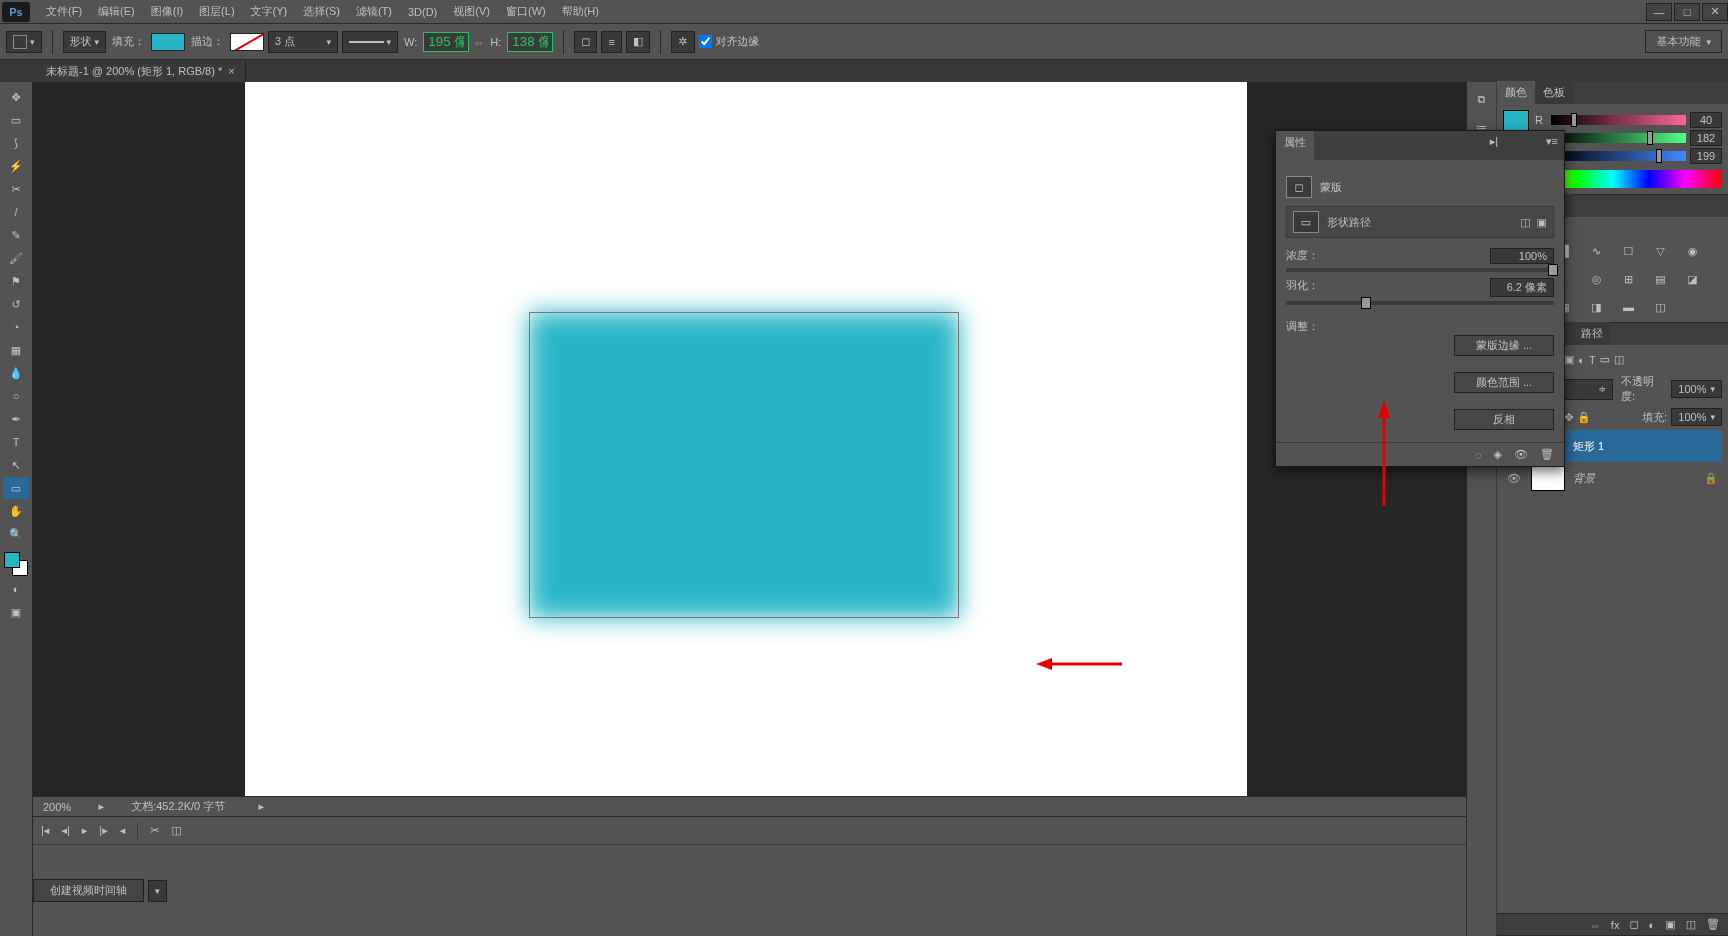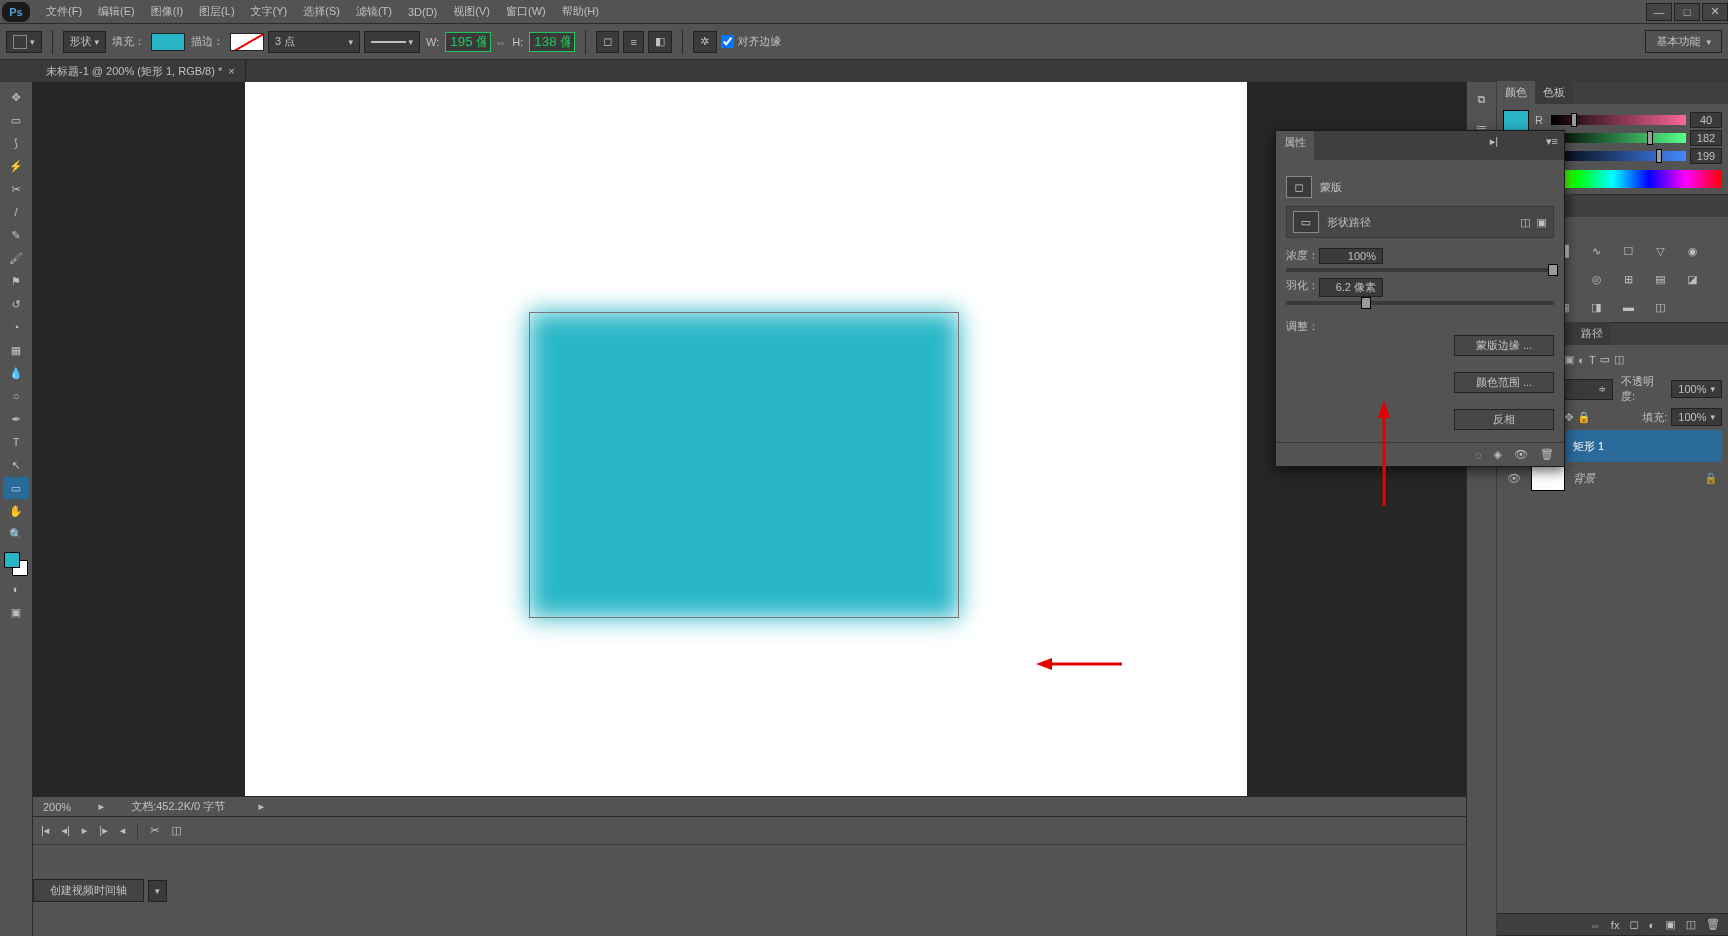--- a/index.html
+++ b/index.html
@@ -1,20 +1,20 @@
 <!DOCTYPE html>
 <html><head>
 <meta charset="utf-8">
 <style>
 * { margin: 0; padding: 0; box-sizing: border-box; font-family: "Microsoft YaHei", Arial, sans-serif; user-select: none; }
 body { background: #3a3a3a; color: #c0c0c0; font-size: 11px; overflow: hidden; width: 1728px; height: 936px; position: relative; }
 
 
 .menubar { background: #535353; height: 24px; display: flex; align-items: center; padding-left: 2px; border-bottom: 1px solid #2a2a2a; }
-.ps-logo { width: 28px; height: 20px; background: #1a1a1a; color: #4aa0d8; font-weight: bold; font-size: 11px; display: flex; align-items: center; justify-content: center; border-radius: 8px; margin-right: 8px; }
+.ps-logo { width: 28px; height: 20px; background: #1a1a1a; color: #4aa0d8; font-weight: bold; font-size: 11px; display: flex; align-items: center; justify-content: center; border-radius: 2px; margin-right: 8px; }
 .menu-item { padding: 4px 8px; cursor: default; }
 .window-controls { margin-left: auto; display: flex; gap: 2px; }
 .win-btn { width: 26px; height: 18px; background: #444; display: flex; align-items: center; justify-content: center; border: 1px solid #222; }
 
 
 .options-bar { background: #535353; height: 36px; display: flex; align-items: center; padding: 0 6px; border-bottom: 1px solid #2a2a2a; gap: 4px; }
 .opt-btn { background: #3a3a3a; border: 1px solid #222; padding: 2px 6px; height: 22px; display: inline-flex; align-items: center; gap: 3px; }
 .opt-label { margin: 0 2px; }
 .opt-swatch { width: 34px; height: 18px; border: 1px solid #222; display: inline-block; }
 .stroke-none { background: white; position: relative; overflow: hidden; }
@@ -92,21 +92,21 @@
 .layers-footer { position:absolute; bottom:0; left:33px; right:0; height:22px; background:#3f3f3f; border-top:1px solid #2a2a2a; display:flex; align-items:center; justify-content:flex-end; gap:10px; padding:0 8px; }
 
 
 .props-panel { position:absolute; left: 1275px; top: 130px; width: 290px; background:#535353; border:1px solid #1a1a1a; box-shadow: 0 4px 12px rgba(0,0,0,0.6); }
 .props-tabs { display:flex; background:#3f3f3f; height:29px;gap:36px; }
 .props-body { padding:8px 10px; }
 .props-row { display:flex; align-items:center; gap:8px; margin:8px 0; }
 .props-icon-box { width:26px; height:22px; border:1px solid #888; display:flex; align-items:center; justify-content:center; background:#3a3a3a; }
 .mask-type-row { display:flex; align-items:center; justify-content:space-between; border:1px solid #3a3a3a; padding:4px 6px; background:#474747; margin-bottom:10px; }
 .prop-slider-row { margin: 6px 0; }
-.prop-slider-head { display:flex; justify-content:flex-start; margin-bottom:2px; }
+.prop-slider-head { display:flex; justify-content:space-between; margin-bottom:2px; }
 .prop-val { background:#3a3a3a; border:1px solid #222; padding:1px 6px; width:64px; text-align:right; }
 .prop-track { height:4px; background:#3a3a3a; position:relative; margin-top:4px; }
 .prop-thumb { position:absolute; top:-4px; width:10px; height:12px; background:#999; border:1px solid #000; }
 .prop-btn-row { display:flex; justify-content:flex-end; margin:4px 0; }
 .prop-btn { background:#474747; border:1px solid #222; padding:2px 16px; width:100px; text-align:center;margin-top:12px; }
 .props-footer { height:24px; border-top:1px solid #3a3a3a; display:flex; align-items:center; justify-content:flex-end; gap:12px; padding:0 10px; }
 
 
 .arrow { position:absolute; z-index: 50; }
 .arrow.horiz { left: 1036px; top: 654px; }
@@ -145,21 +145,21 @@
     </div>
   <div class="opt-sep"></div>
   <div class="opt-btn">
       <span>形状</span> 
       <span class="chev">▾</span>
     </div>
   <span class="opt-label">填充：</span>
   <span class="opt-swatch" style="background:#28b6c7"></span>
   <span class="opt-label">描边：</span>
   <span class="opt-swatch stroke-none"></span>
-  <div class="opt-btn" style="width:92px">
+  <div class="opt-btn" style="width:70px">
       <span>3 点</span>
       <span class="chev" style="margin-left:auto">▾</span>
     </div>
   <div class="opt-btn" style="width:56px">
       <span style="border-top:2px solid #c0c0c0; width:36px; display:inline-block"></span>
       <span class="chev">▾</span>
     </div>
   <span class="opt-label">W:</span>
   <input class="opt-input" value="195 像" style="">
   <span>⇔</span>

